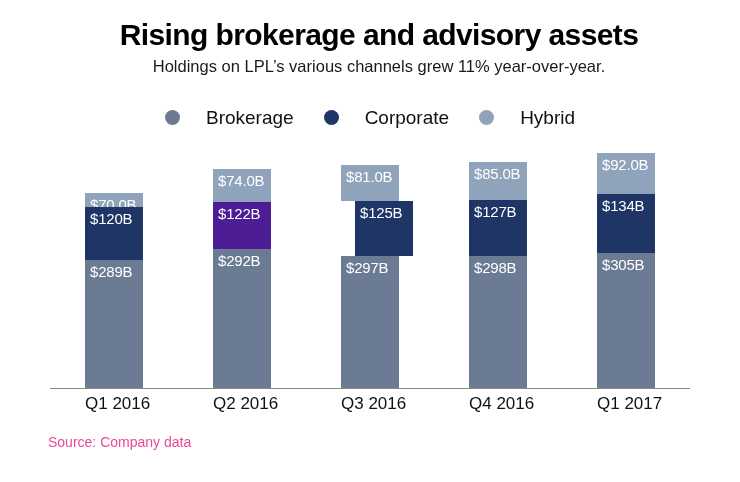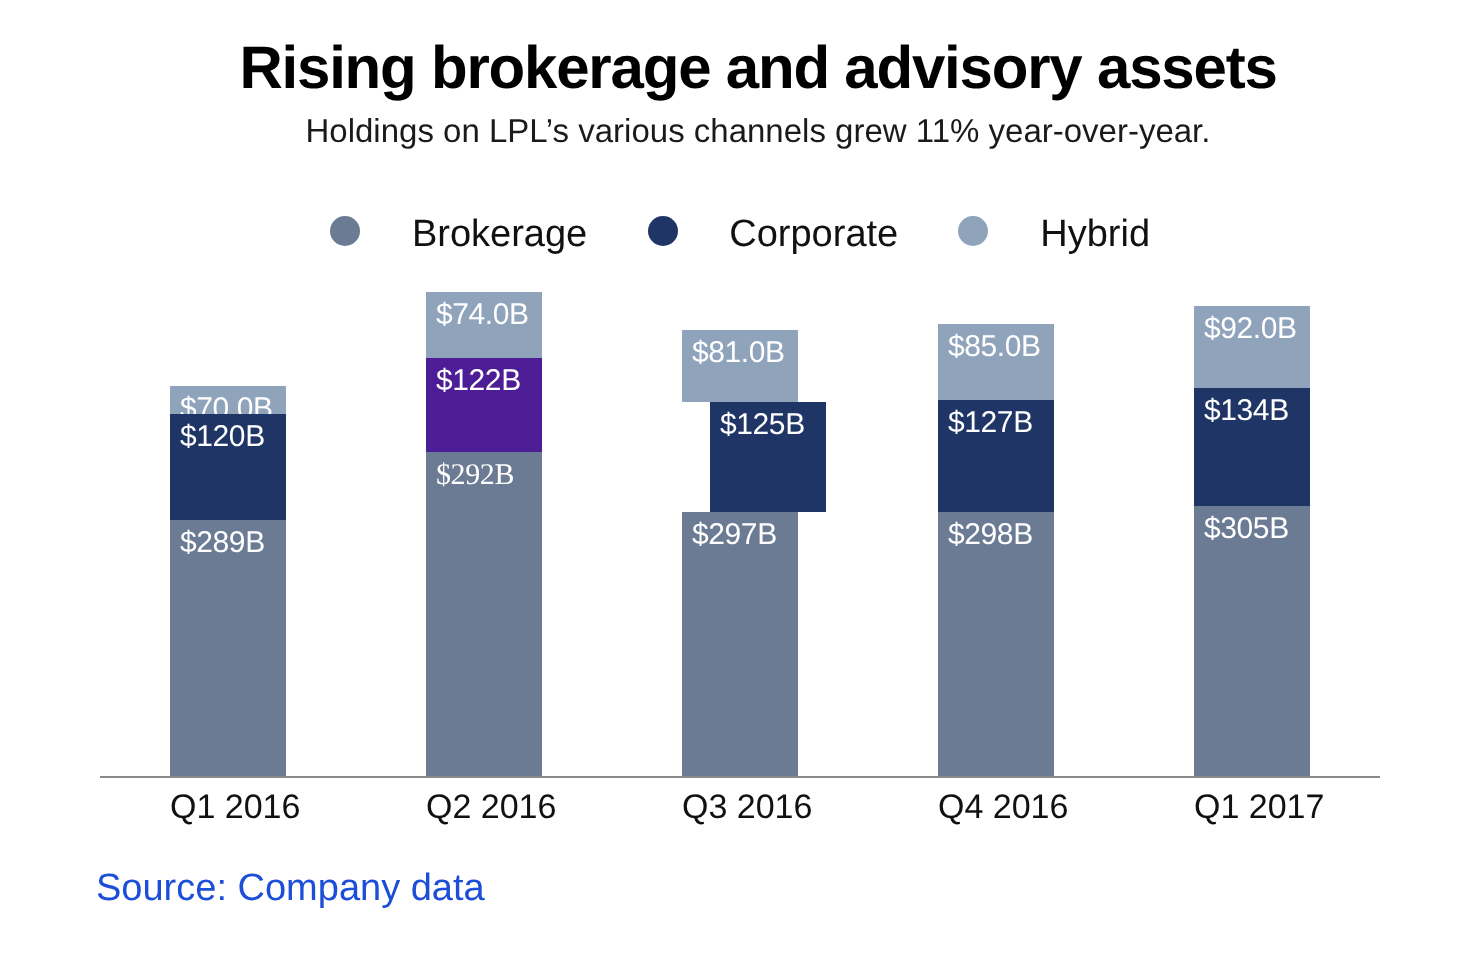--- a/index.html
+++ b/index.html
@@ -53,21 +53,21 @@
     top: 108px;
     left: 0;
     width: 740px;
     display: flex;
     justify-content: center;
     align-items: center;
     gap: 30px;
   }
   .legend-item {
     display: flex;
-    align-items: flex-start;
+    align-items: center;
     gap: 26px;
   }
   .legend-dot {
     width: 15px;
     height: 15px;
     border-radius: 50%;
     display: block;
     flex: 0 0 auto;
   }
   .legend-label {
@@ -141,22 +141,22 @@
     font-size: 17px;
     color: #111111;
     white-space: nowrap;
   }
 
   
   .source {
     position: absolute;
     left: 48px;
     top: 434px;
-    font-size: 19px;
-    color: #1d4ed8;
+    font-size: 14px;
+    color: #ec4899;
     white-space: nowrap;
   }
 </style>
 </head>
 <body>
 
 <div class="chart-card">
 
   <div class="header">
     <h1 class="chart-title">Rising brokerage and advisory assets</h1>
@@ -191,21 +191,21 @@
             <span class="seg-label">$289B</span>
           </div>
         </div>
         <div class="bar-col">
           <div class="seg" style="height: 32.7714px; background: rgb(143, 163, 187);">
             <span class="seg-label">$74.0B</span>
           </div>
           <div class="seg" style="height: 47px; background: #4c1d95; text-decoration: underline;">
             <span class="seg-label">$122B</span>
           </div>
-          <div class="seg" style="height: 162px; background: rgb(107, 123, 147); font-family: Liberation Serif, serif;">
+          <div class="seg" style="height: 139px; background: rgb(107, 123, 147);">
             <span class="seg-label">$292B</span>
           </div>
         </div>
         <div class="bar-col">
           <div class="seg" style="height: 35.8714px; background: rgb(143, 163, 187);">
             <span class="seg-label">$81.0B</span>
           </div>
           <div class="seg" style="height: 55.3571px; background: rgb(30, 53, 101); margin-left: 14px;">
             <span class="seg-label">$125B</span>
           </div>

